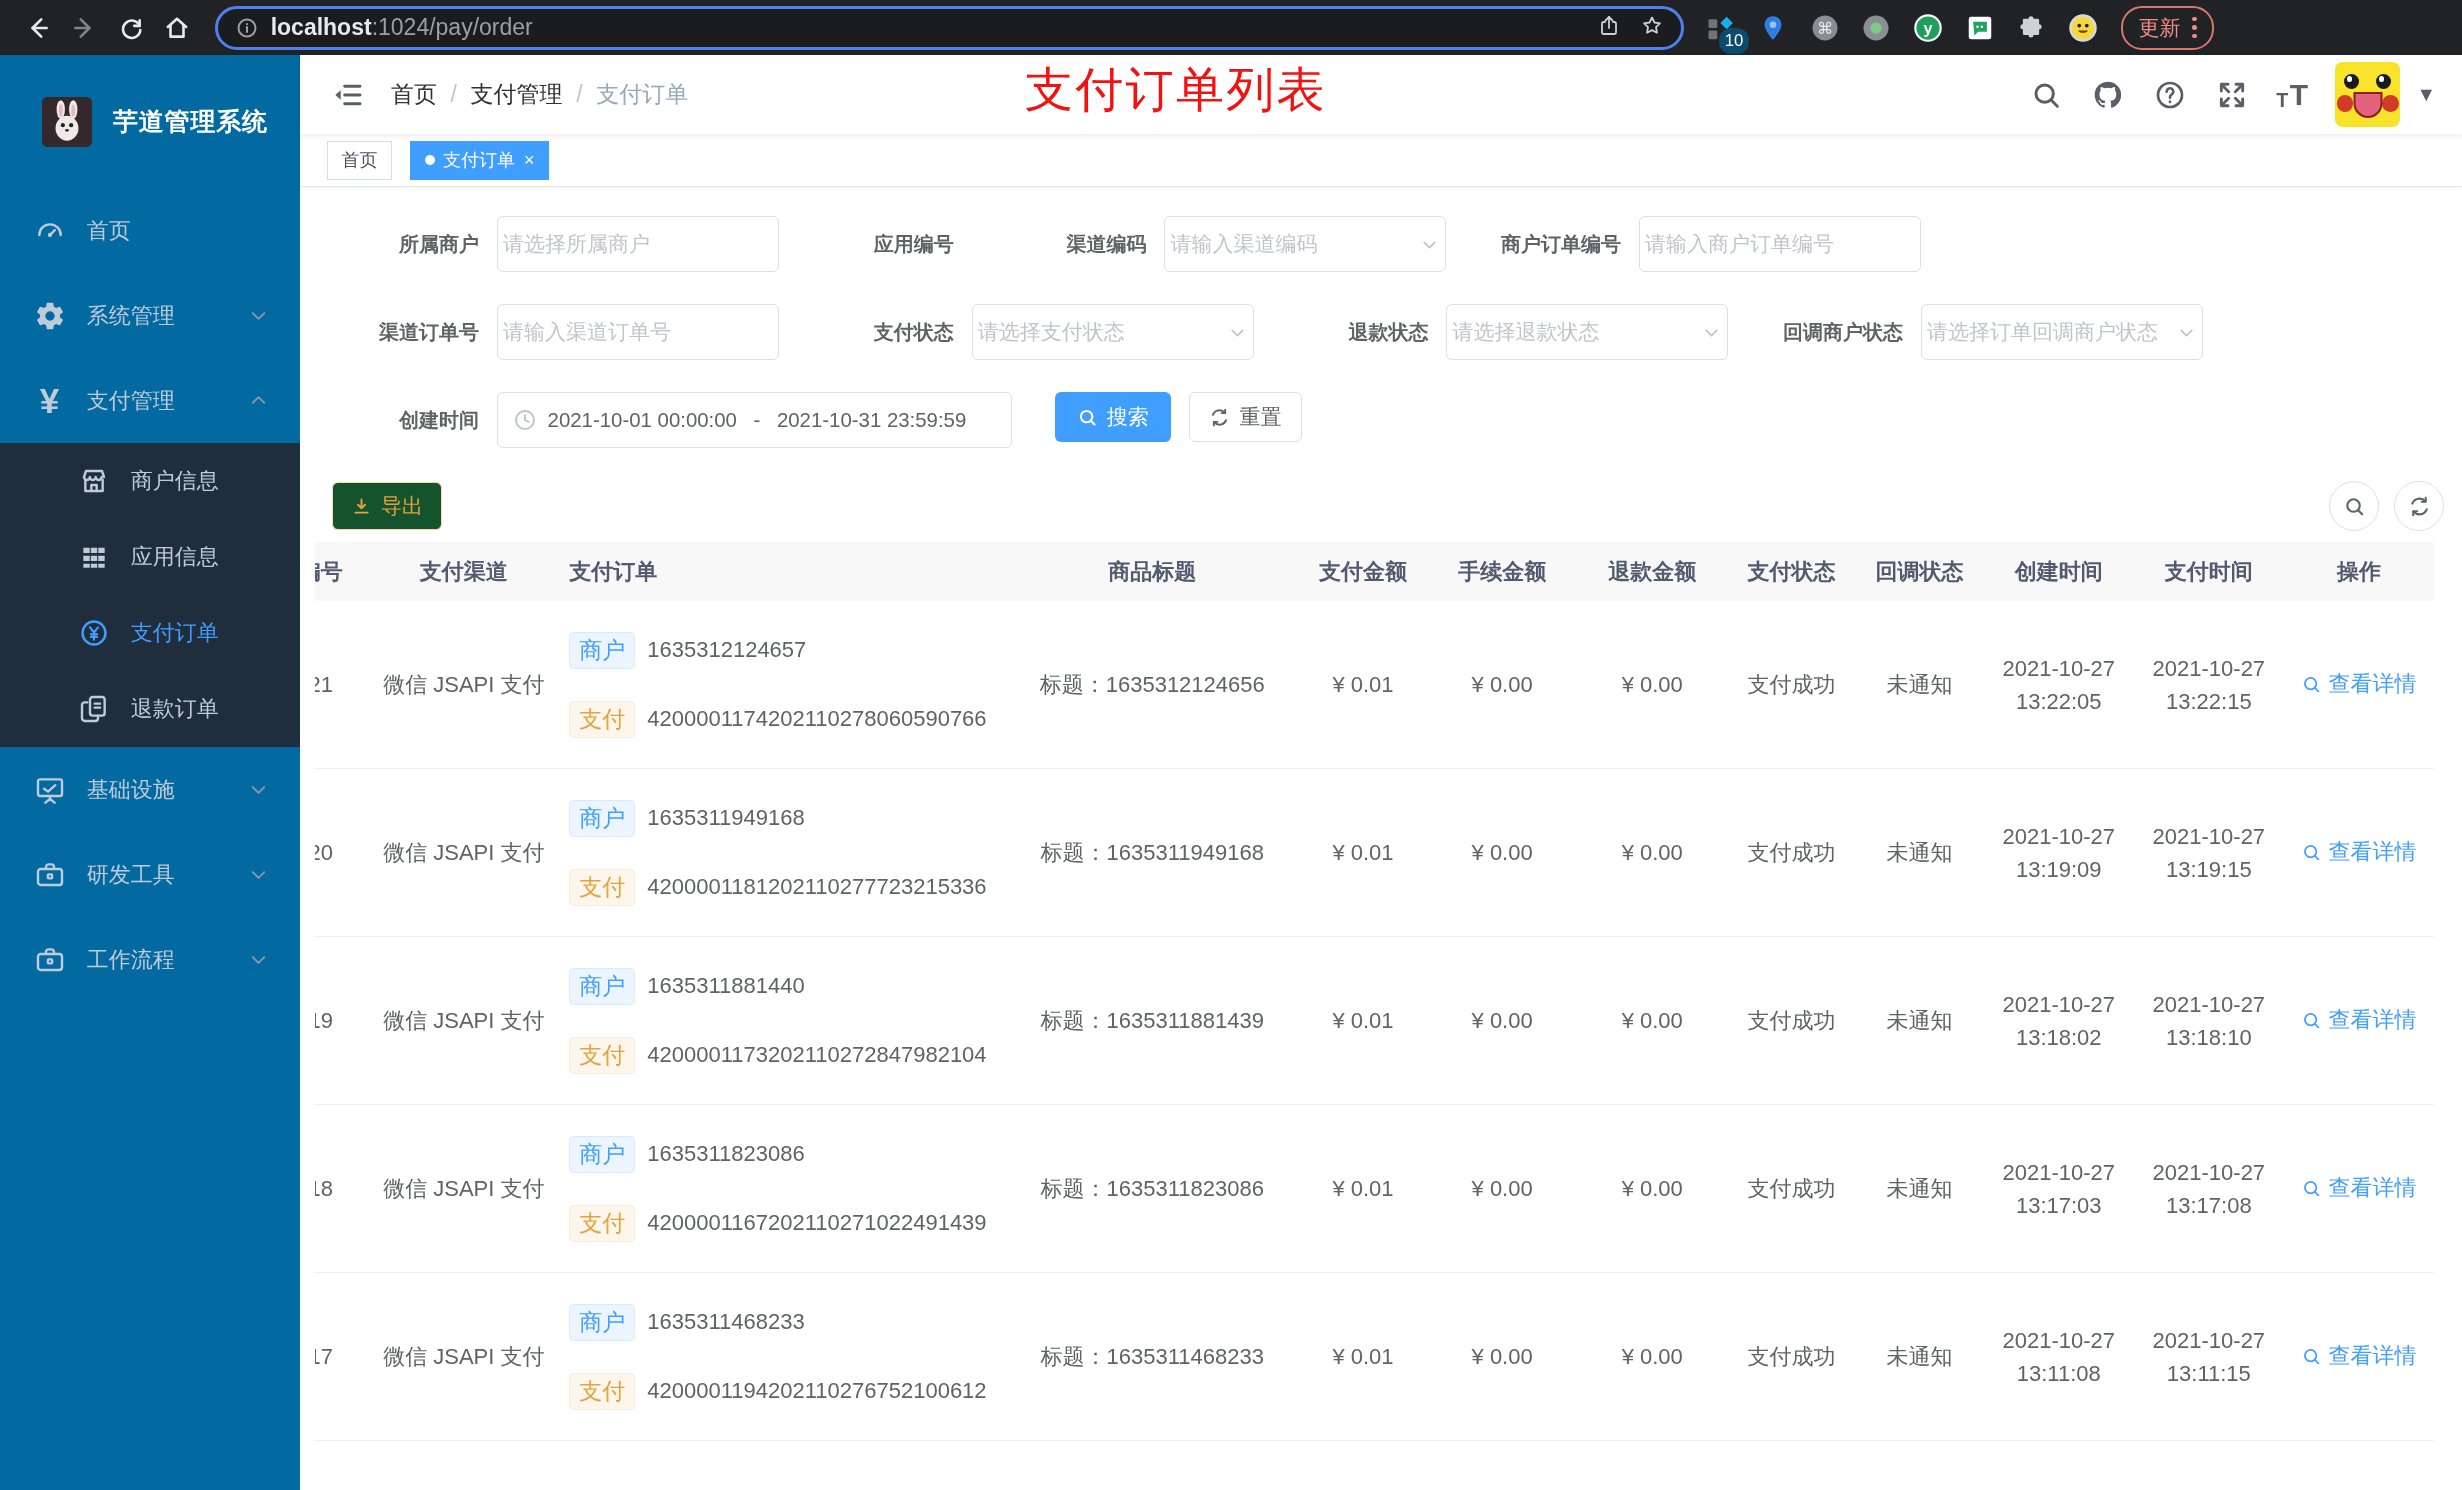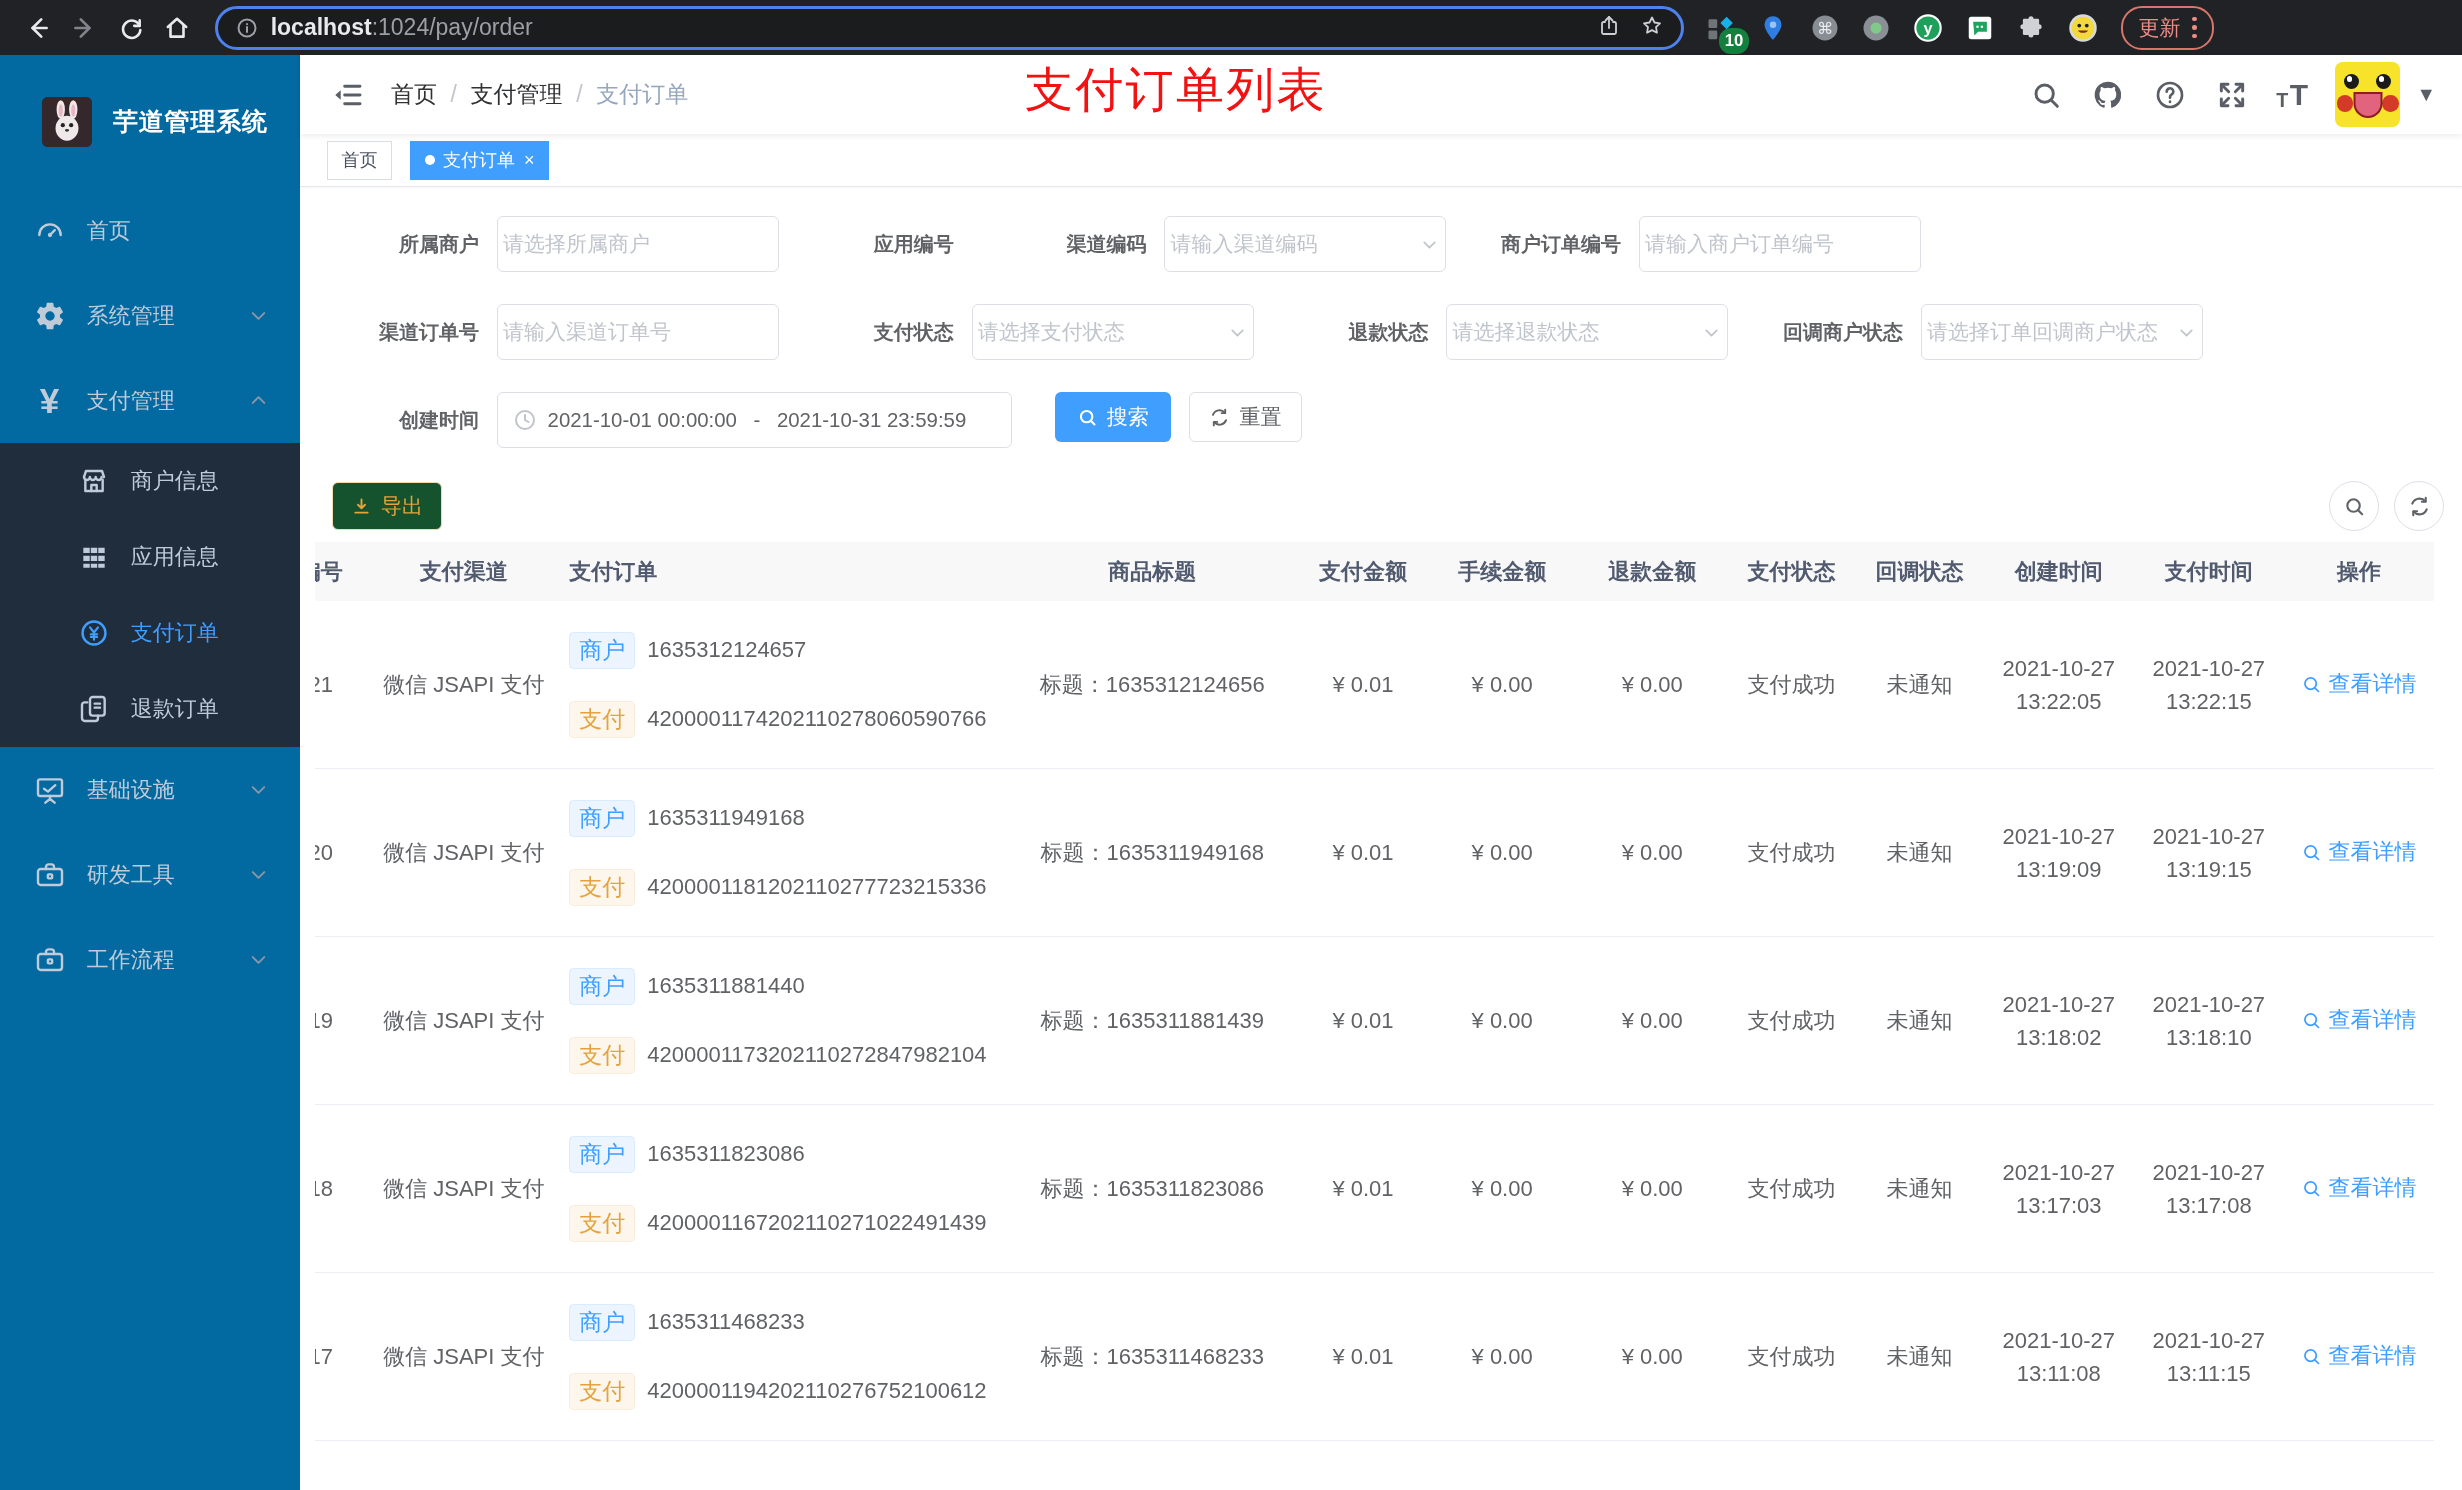--- a/index.html
+++ b/index.html
@@ -14,21 +14,21 @@
   .url-pill .uicon { color:#9aa0a6; display:flex; }
   .url-pill .uicon svg { width:24px; height:24px; }
   .url-text { font-size:23px; margin-left:12px; flex:1; white-space:nowrap; }
   .url-host { color:#e8eaed; font-weight:700; }
   .url-rest { color:#9aa0a6; }
   .pill-right { display:flex; align-items:center; gap:19.7px; color:#cdd0d4; }
   .pill-right svg { width:24px; height:24px; }
   .ext-row { display:flex; align-items:center; gap:16.7px; margin-left:19.7px; }
   .ext { width:35px; height:35px; position:relative; display:flex; align-items:center; justify-content:center; }
   .ext svg { width:30px; height:30px; }
-  .ext-badge { position:absolute; bottom:-9px; right:-10.6px; background:#15803d; color:#fff; font-size:16.7px; line-height:1; padding:4.5px 6px; border-radius:12px; font-weight:700; }
+  .ext-badge { position:absolute; bottom:-9px; right:-10.6px; background:#0c4a6e; color:#fff; font-size:16.7px; line-height:1; padding:4.5px 6px; border-radius:12px; font-weight:400; }
   .update-pill { margin-left:21px; border:2.3px solid #d9766c; border-radius:21px; color:#ee8d85; display:flex; align-items:center; gap:12px; padding:6px 15px; font-size:21px; }
   .update-dots { display:flex; flex-direction:column; gap:3.8px; }
   .update-dots i { width:4.5px; height:4.5px; border-radius:50%; background:#ee8d85; }
 
   
   .app { display:flex; height:1436px; }
   .sidebar { width:300px; flex:none; background:#0369a1; color:#bfcbd9; }
   .logo-bar { height:133px; display:flex; align-items:center; padding-left:42px; }
   .logo-img { width:50px; height:50px; border-radius:6px; overflow:hidden; flex:none; background:#2a2023; }
   .logo-img svg { width:100%; height:100%; }

